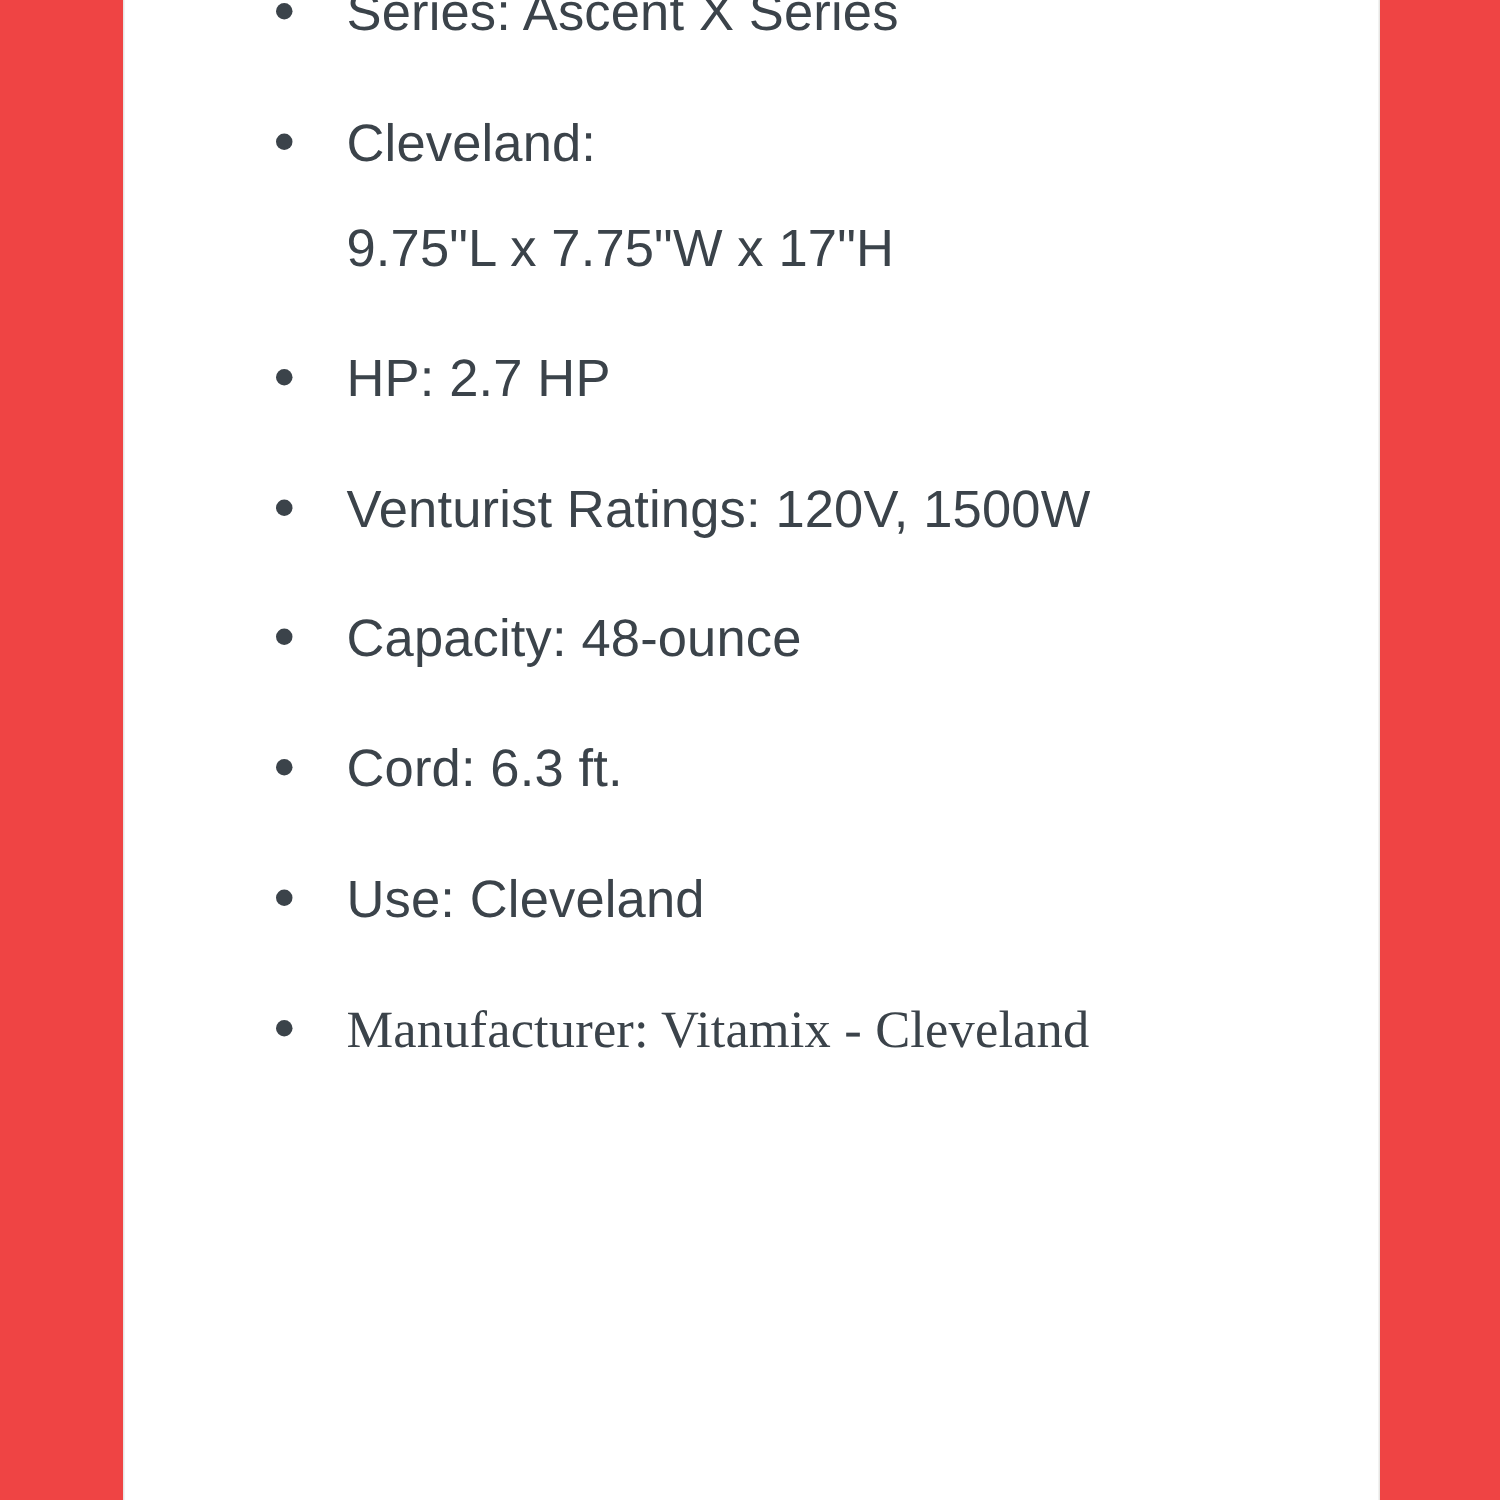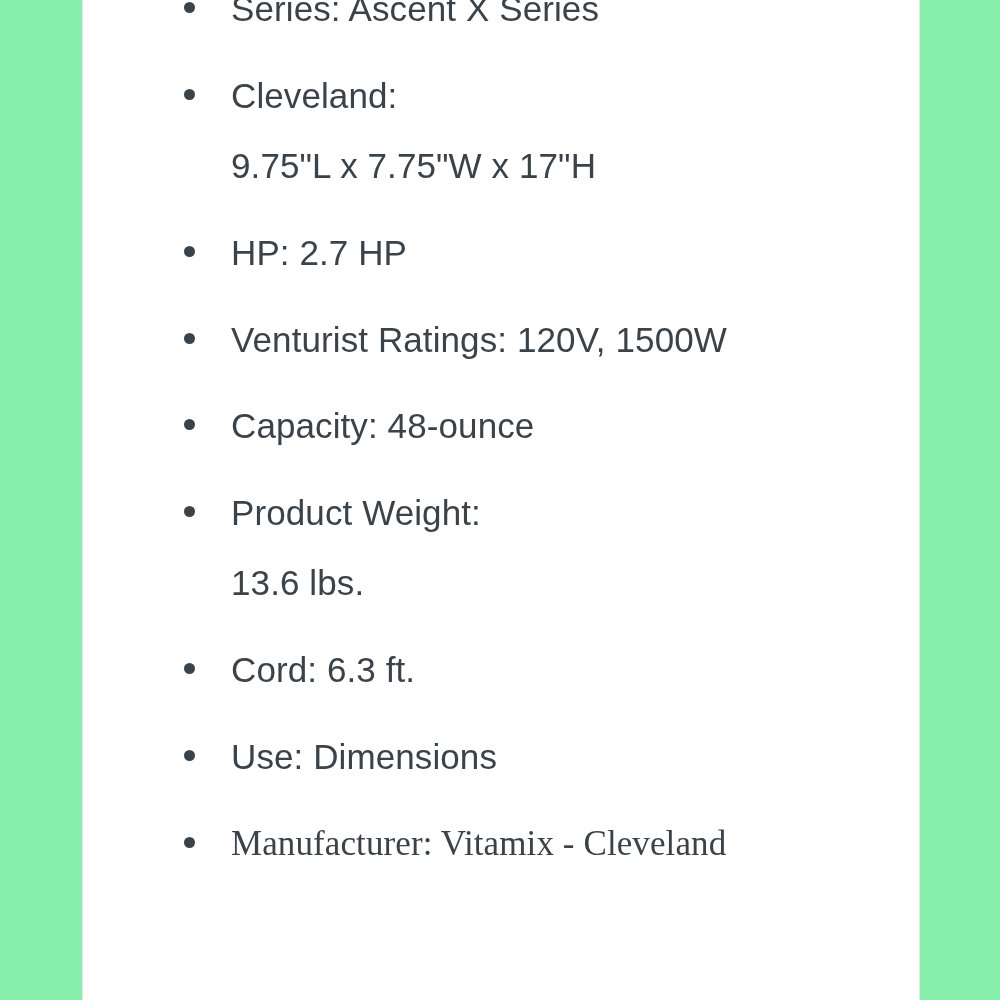--- a/index.html
+++ b/index.html
@@ -9,21 +9,21 @@
     height: 1000px;
     background: #f2f2f0;
     font-family: "Liberation Sans", sans-serif;
     overflow: hidden;
   }
 
   .page {
     position: relative;
     width: 1000px;
     height: 1000px;
-    background: #86efac;
+    background: #ef4444;
     box-sizing: border-box;
   }
 
   
   .card {
     position: absolute;
     left: 82px;
     top: 0;
     width: 838px;
     height: 1000px;
@@ -107,34 +107,29 @@
       <li class="spec-item">
         <span class="bullet"></span>
         <span class="spec-text">Venturist Ratings: 120V, 1500W</span>
       </li>
 
       <li class="spec-item">
         <span class="bullet"></span>
         <span class="spec-text">Capacity: 48-ounce</span>
       </li>
 
-      <li class="spec-item">
-        <span class="bullet"></span>
-        <span class="spec-text">Product Weight:</span>
-        <span class="spec-sub">13.6 lbs.</span>
-      </li>
 
       <li class="spec-item">
         <span class="bullet"></span>
         <span class="spec-text">Cord: 6.3 ft.</span>
       </li>
 
       <li class="spec-item">
         <span class="bullet"></span>
-        <span class="spec-text">Use: Dimensions</span>
+        <span class="spec-text">Use: Cleveland</span>
       </li>
 
       <li class="spec-item clipped">
         <span class="bullet"></span>
         <span class="spec-text">Manufacturer: Vitamix - Cleveland</span>
       </li>
 
     </ul>
   </div>
 </div>

